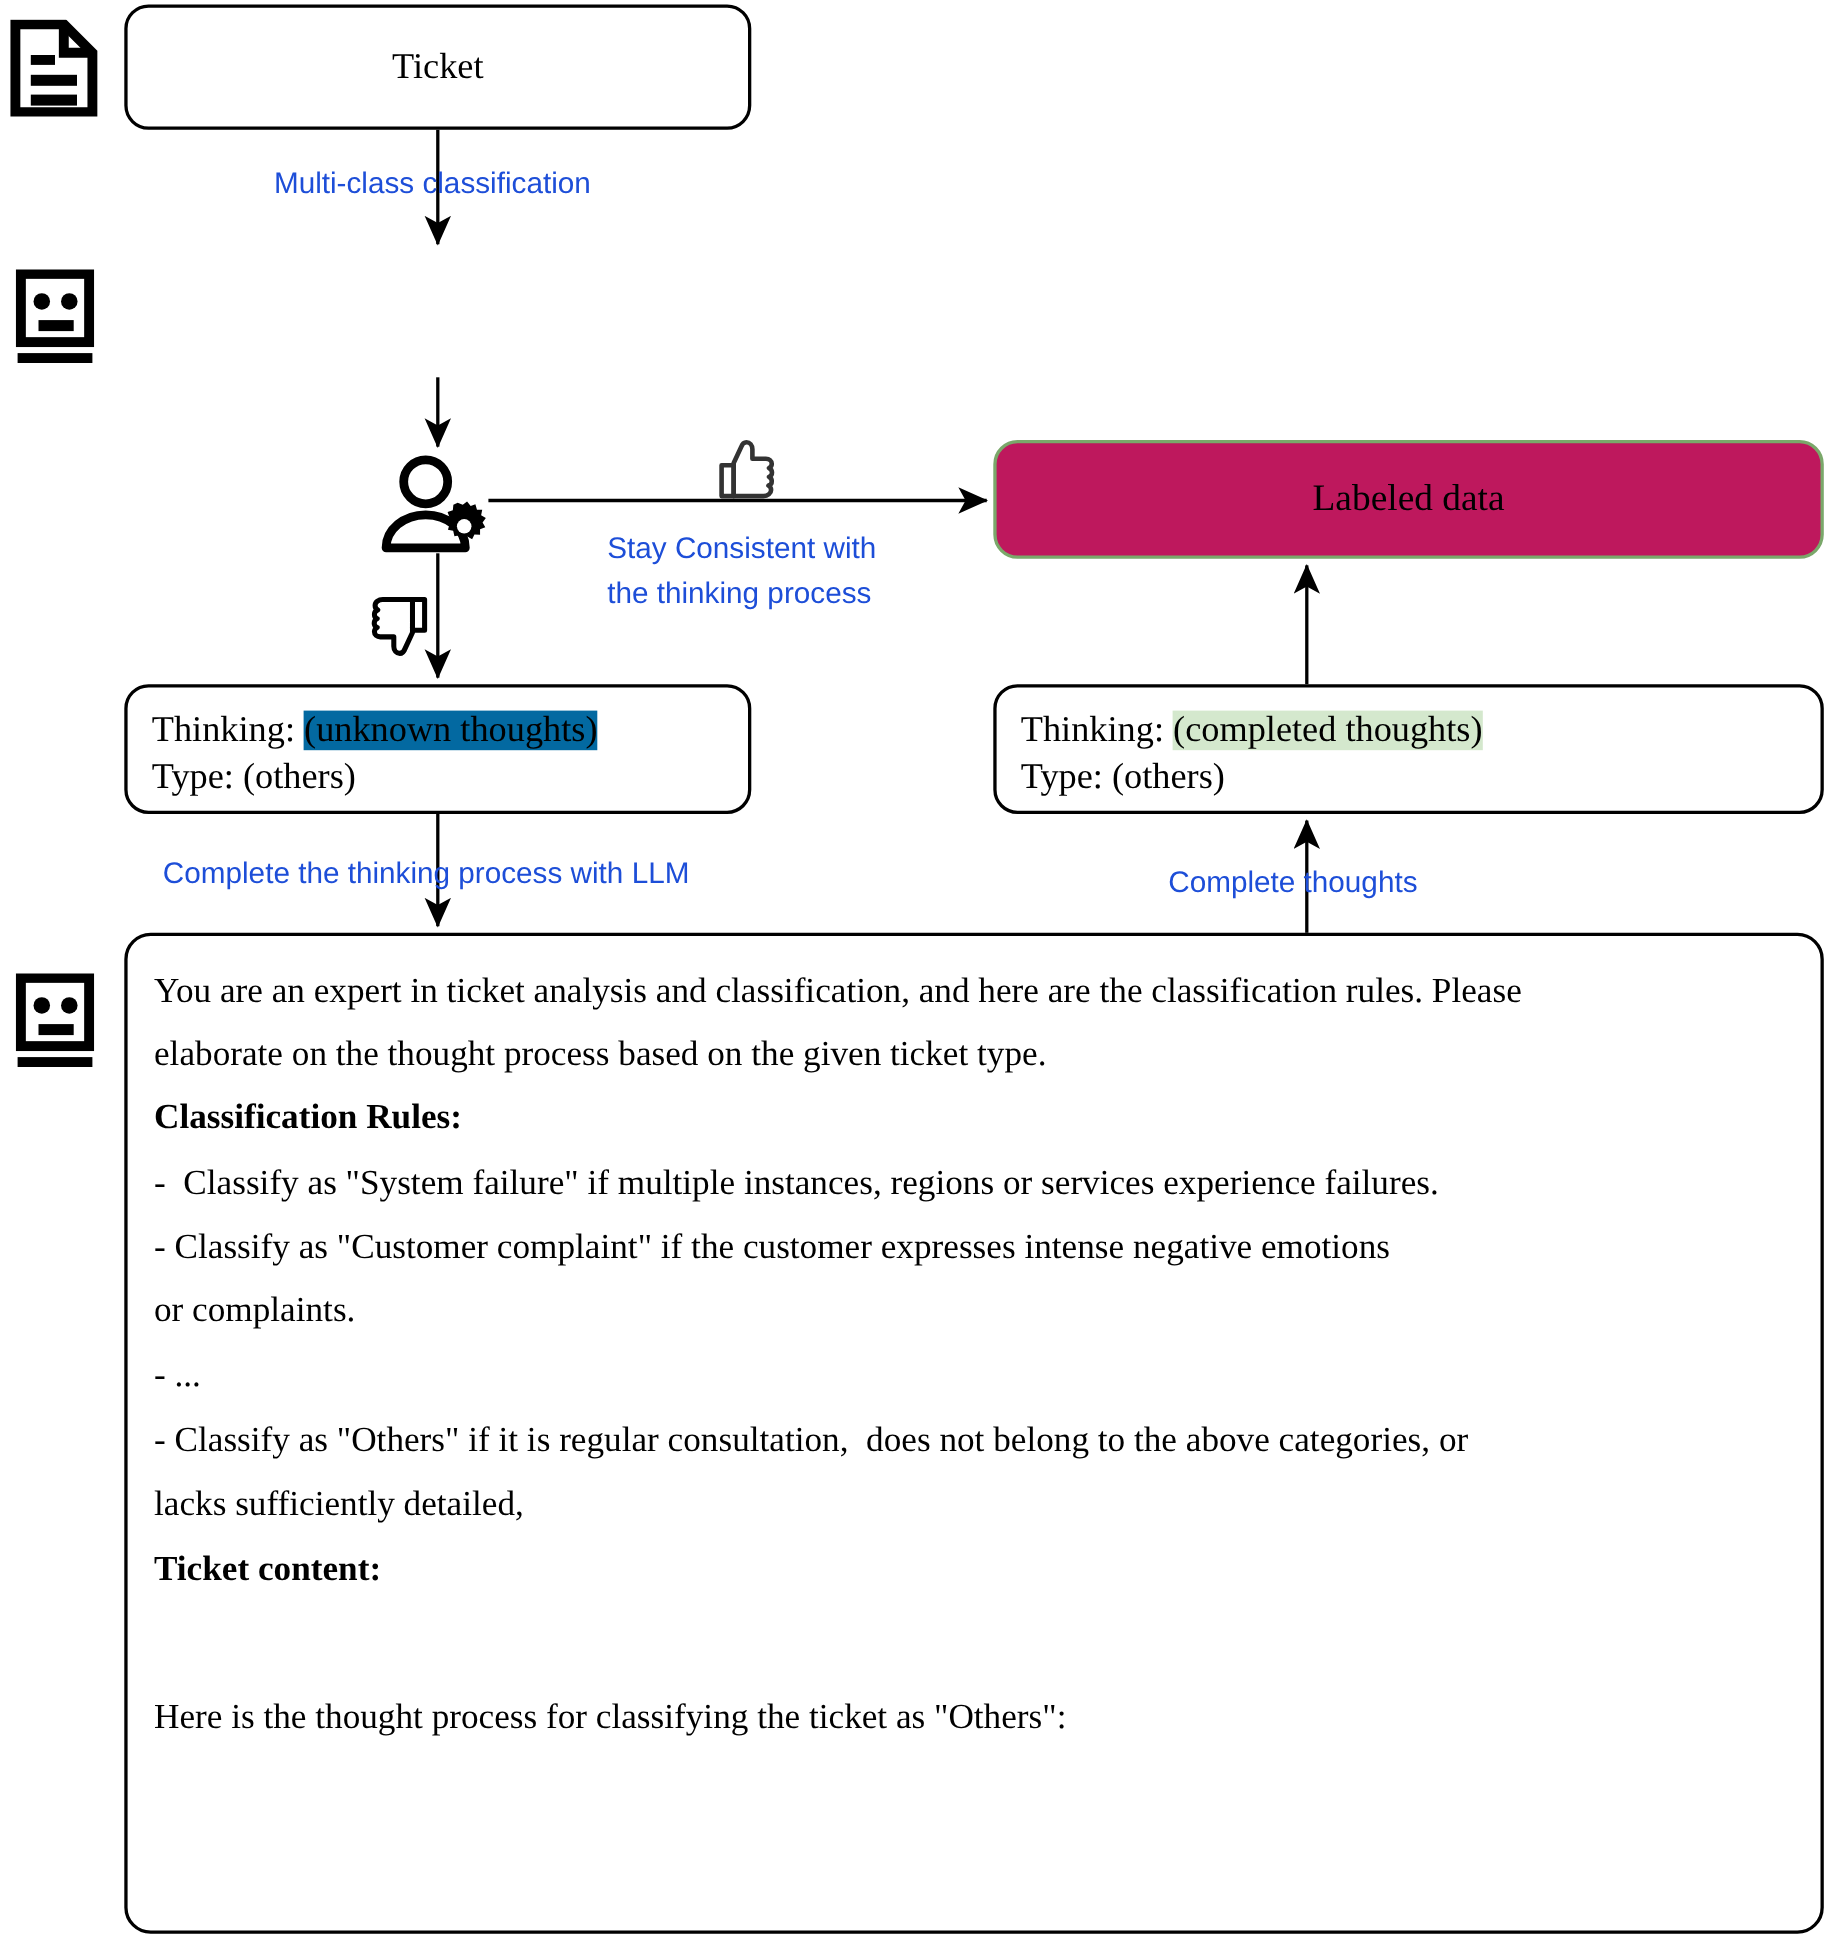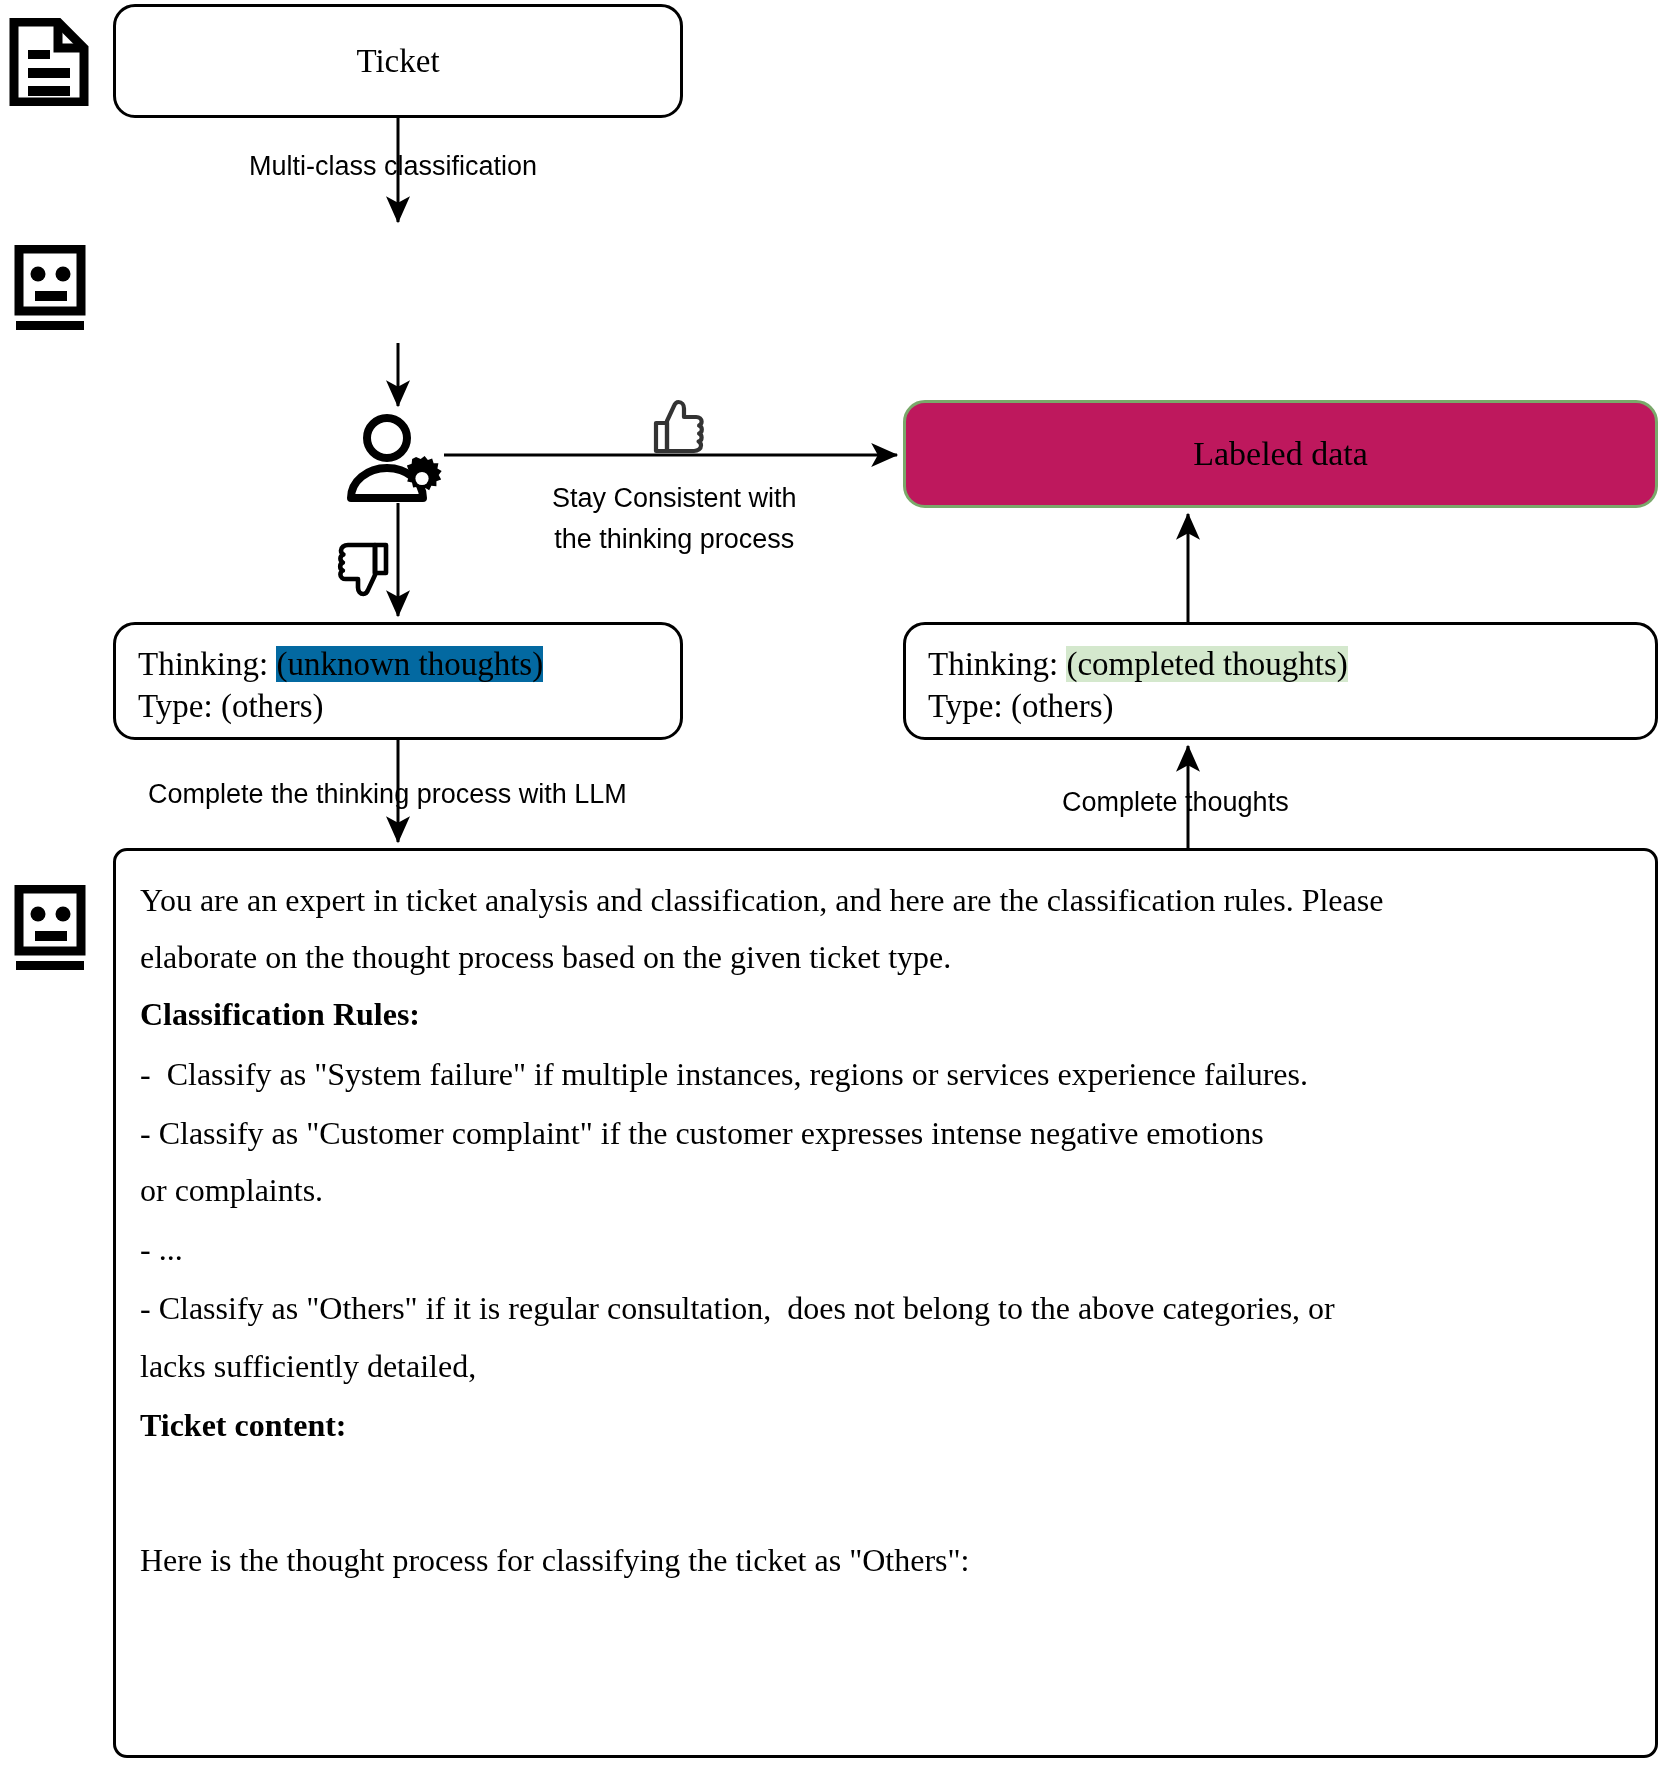--- a/index.html
+++ b/index.html
@@ -73,45 +73,44 @@
     background: #be185d;
     border: 3px solid #7aa86a;
   }
   #labeled-data-box .txt { font-size: 34px; }
 
   
   #prompt-box {
     left: 113px; top: 848px;
     width: 1545px; height: 910px;
     padding: 28px 34px 0 24px;
-    border-radius: 14px;
+    border-radius: 24px;
   }
   #prompt-box .line {
     font-size: 32px;
     line-height: 1.35;
     margin: 0 0 16px 0;
     white-space: pre-wrap;
   }
   #prompt-box .line.bold { font-weight: bold; }
   #prompt-box .line.tight { margin-bottom: 14px; }
   #prompt-box .gap { height: 76px; }
 
   
   .hl-green { background: #d4e8cd; }
   .hl-red   { background: #0369a1; }
 
   
   .edge-label {
     position: absolute;
     font-family: "Liberation Sans", sans-serif;
     font-size: 27px;
-    color: #000000;
+    color: #1d4ed8;
     white-space: nowrap;
     line-height: 1.5;
-    text-align: center;
   }
 
   
   .icon {
     position: absolute;
   }
   #doc-icon   { left: 8px;  top: 18px;  }
   #bot-icon-1 { left: 12px; top: 245px; }
   #bot-icon-2 { left: 12px; top: 885px; }
   #person-gear-icon { left: 345px; top: 413px; }

